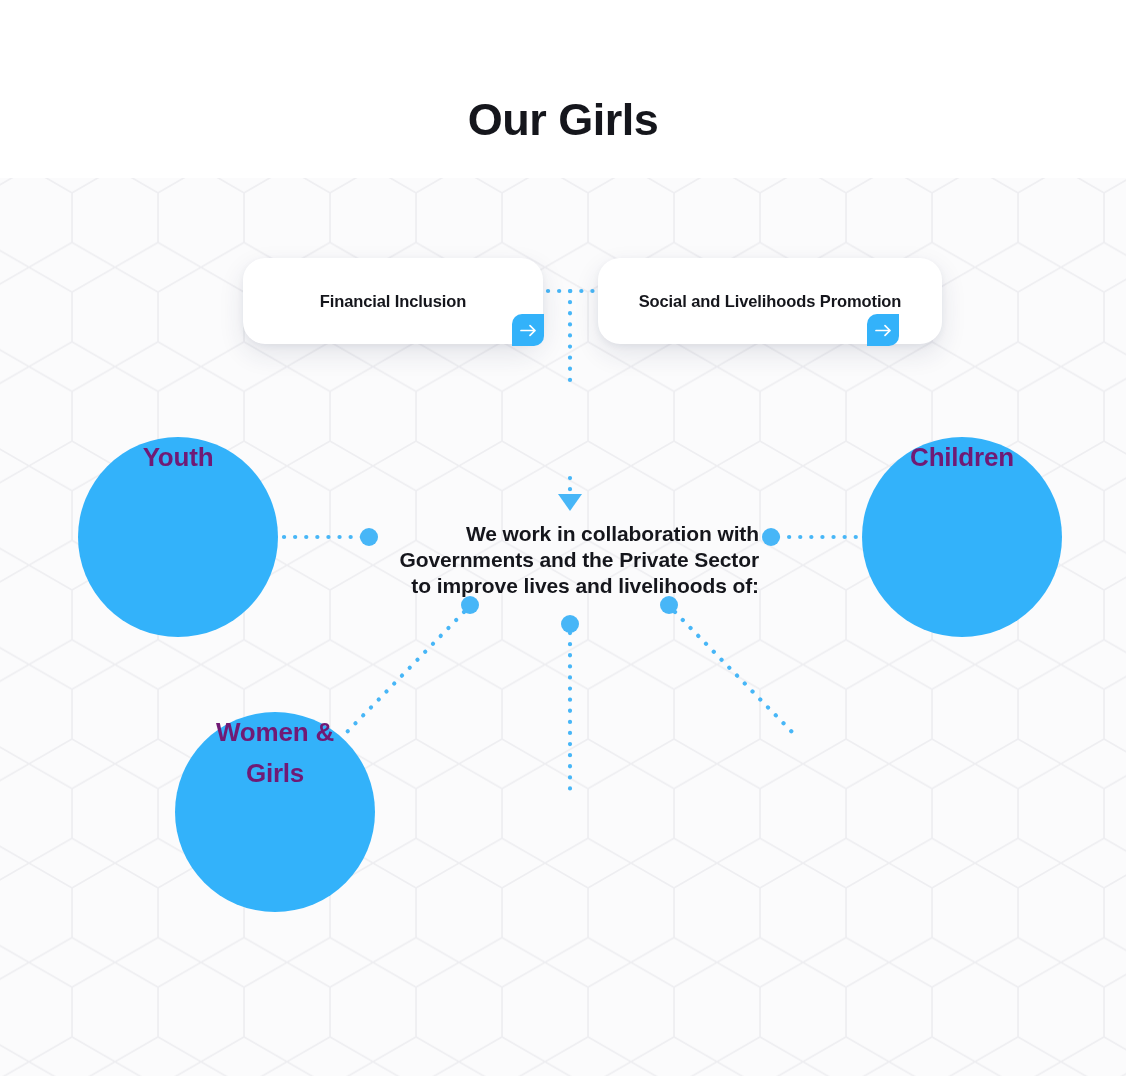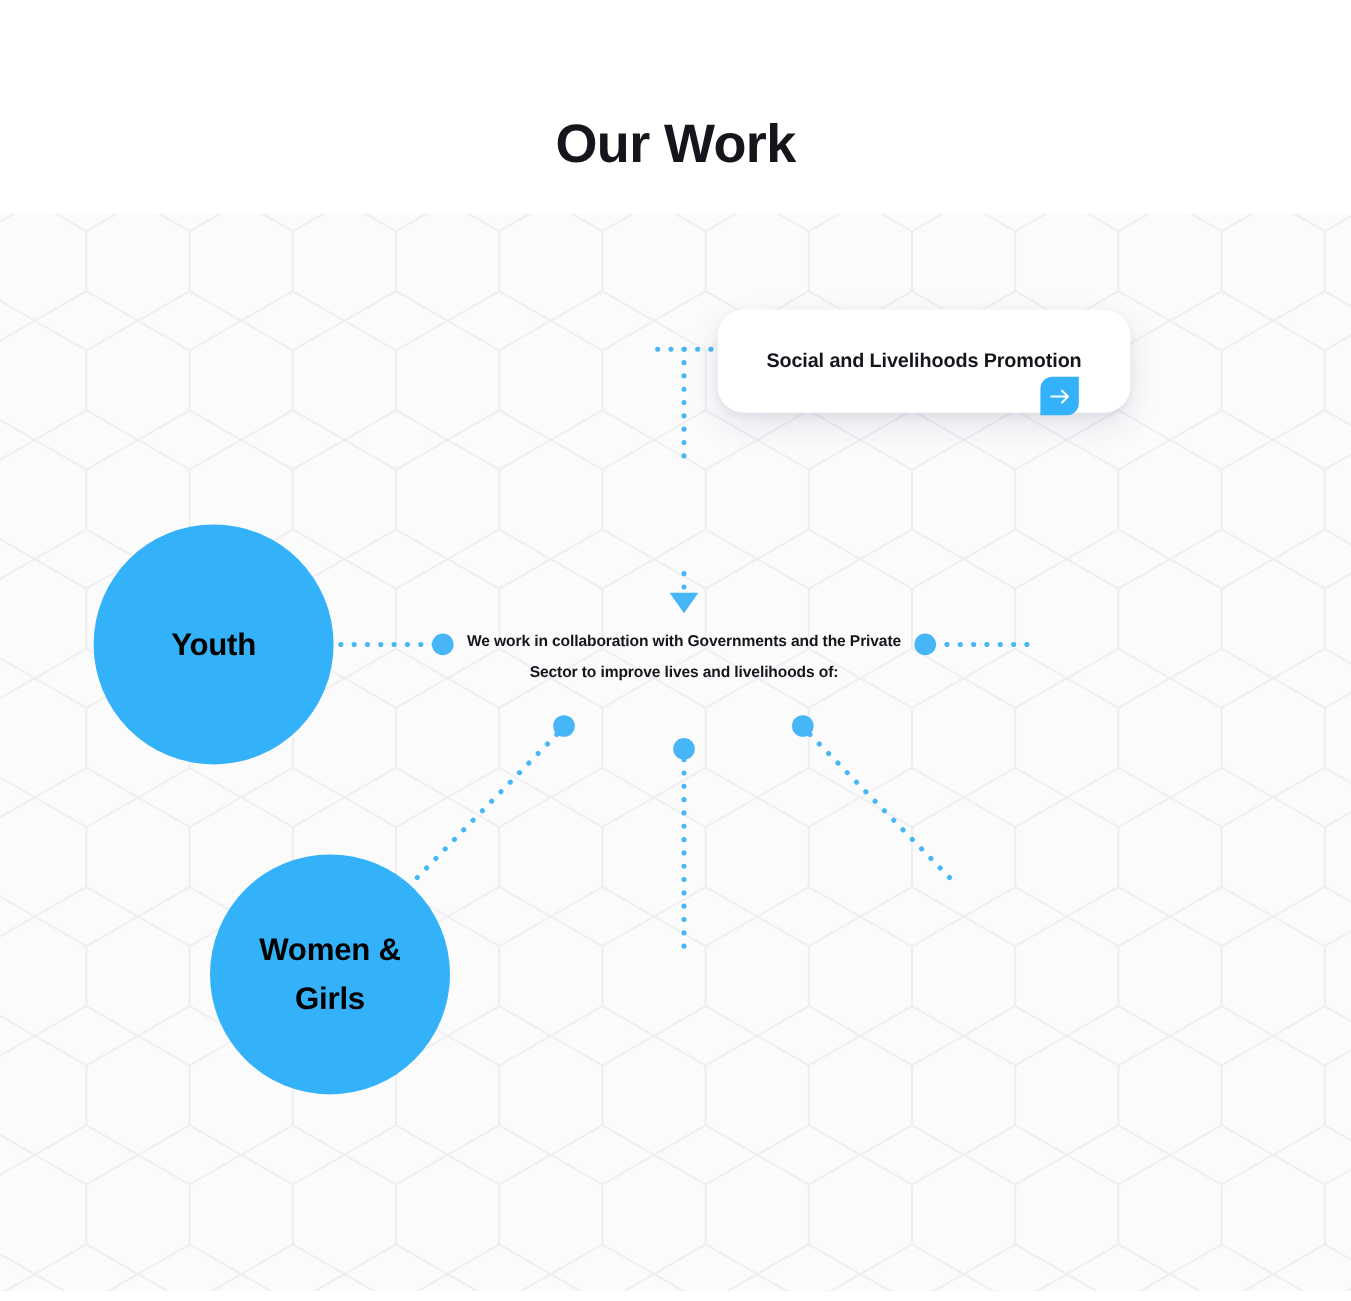--- a/index.html
+++ b/index.html
@@ -80,37 +80,37 @@
   #card1 .arrow-btn{left:269px;top:56px;}
   #card2{left:598px;top:258px;width:344px;height:86px;}
   #card2 .arrow-btn{left:269px;top:56px;}
   #card3{left:373px;top:389px;width:396px;height:86px;}
   #card3 .arrow-btn{left:366px;top:56px;}
 
   
   #center-text{
     position:absolute;
     left:381px; top:521px; width:378px;
-    text-align:center;
-    font-size:13px;
+    text-align:right;
+    font-size:21px;
     font-weight:700;
     line-height:26px;
     color:#15161c;
     letter-spacing:-0.1px;
   }
 
   
   .circle{
     position:absolute;
     width:200px;height:200px;
     border-radius:50%;
     background:#33b2fa;
-    display:flex;align-items:center;justify-content:center;
+    display:flex;align-items:flex-start;justify-content:center;
     text-align:center;
-    color:#000000;
+    color:#701a75;
     font-size:26px;
     font-weight:700;
     line-height:41px;
     letter-spacing:-0.2px;
     cursor:pointer;
   }
   .circle span{display:block;padding:0 14px;}
   #c-youth   {left:78px;  top:437px;}
   #c-children{left:862px; top:437px;}
   #c-women   {left:175px; top:712px;}
@@ -158,35 +158,46 @@
 
     <polygon points="558,494 582,494 570,511" fill="#47b6f7"></polygon>
 
     <circle cx="369" cy="537" r="9" fill="#47b6f7"></circle>
     <circle cx="771" cy="537" r="9" fill="#47b6f7"></circle>
     <circle cx="470" cy="605" r="9" fill="#47b6f7"></circle>
     <circle cx="570" cy="624" r="9" fill="#47b6f7"></circle>
     <circle cx="669" cy="605" r="9" fill="#47b6f7"></circle>
   </svg>
 
-  <div id="title">Our Work</div>
-
+  <div id="title">Our Girls</div>
+
+  <div class="card" id="card1">
+    <div class="ctext">Financial Inclusion</div>
+    <div class="arrow-btn">
+      <svg width="17" height="13" viewBox="0 0 17 13" aria-hidden="true">
+        <path d="M1,6.5 L15,6.5 M10,1.6 L15,6.5 L10,11.4" fill="none" stroke="#ffffff" stroke-width="1.7" stroke-linecap="round" stroke-linejoin="round"></path>
+      </svg>
+    </div>
+  </div>
 
   <div class="card" id="card2">
     <div class="ctext">Social and Livelihoods Promotion</div>
     <div class="arrow-btn">
       <svg width="17" height="13" viewBox="0 0 17 13" aria-hidden="true">
         <path d="M1,6.5 L15,6.5 M10,1.6 L15,6.5 L10,11.4" fill="none" stroke="#ffffff" stroke-width="1.7" stroke-linecap="round" stroke-linejoin="round"></path>
       </svg>
     </div>
   </div>
 
 
   <div id="center-text">We work in collaboration with Governments and the Private Sector to improve lives and livelihoods of:</div>
 
   <div class="circle" id="c-youth">
     <span>Youth</span>
   </div>
+  <div class="circle" id="c-children">
+    <span>Children</span>
+  </div>
   <div class="circle" id="c-women">
     <span>Women &amp; Girls</span>
   </div>
 
 </div>
 
 </body></html>

